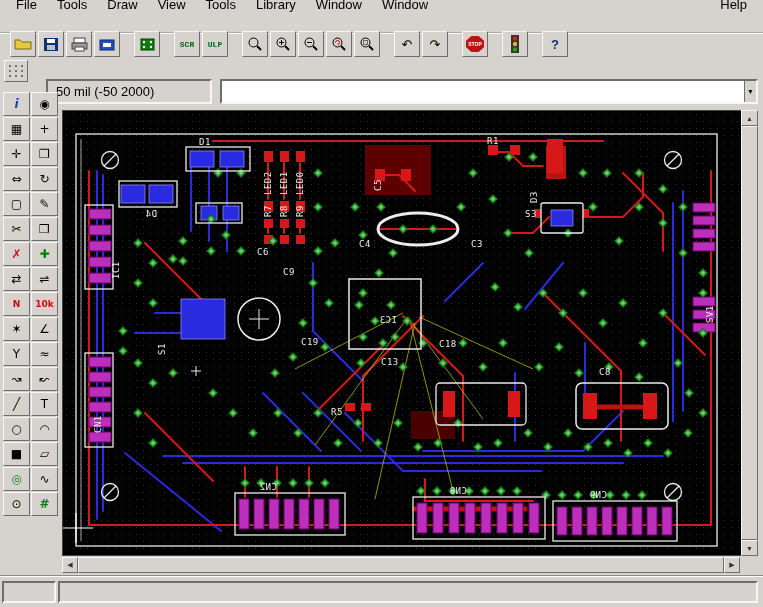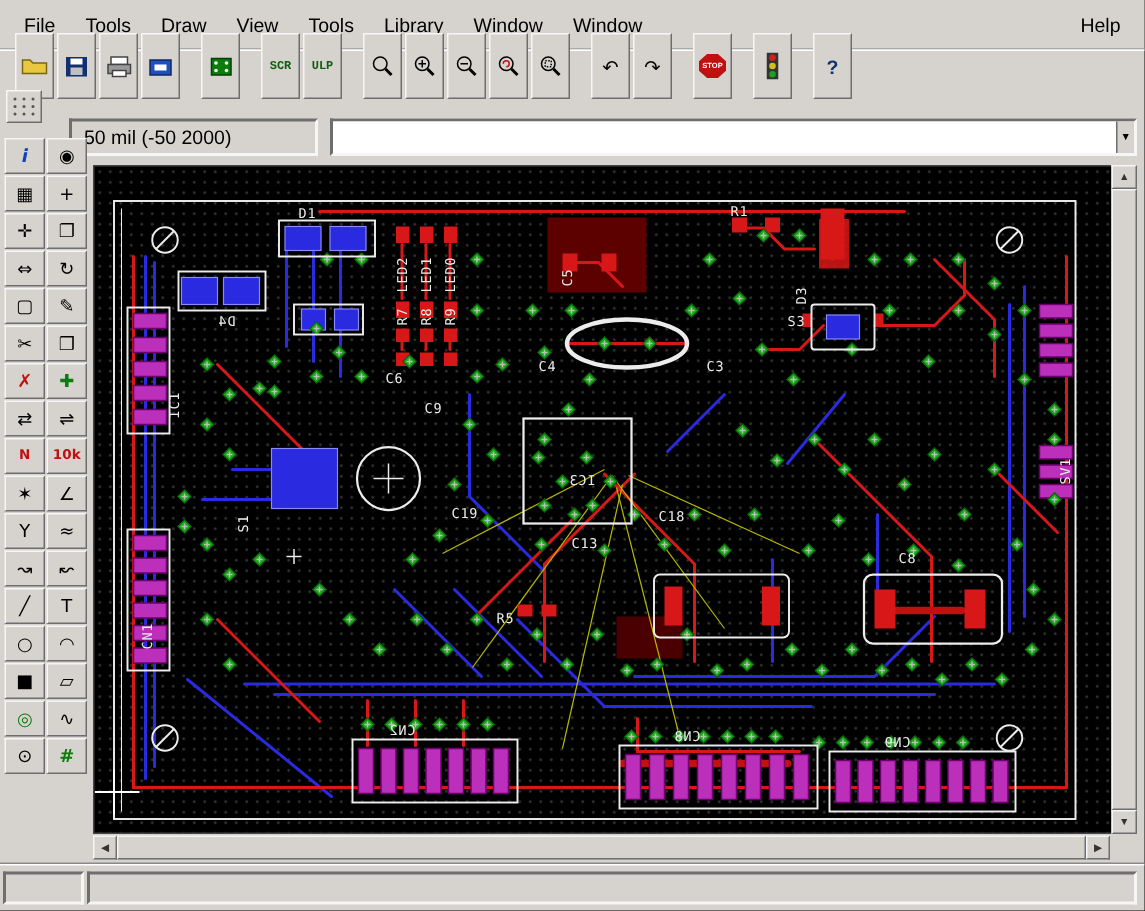--- a/index.html
+++ b/index.html
@@ -1,25 +1,25 @@
 <!DOCTYPE html>
 <html><head>
 <meta charset="utf-8">
 <style>
   *{margin:0;padding:0;box-sizing:border-box}
   html,body{width:763px;height:607px}
   body{position:relative;background:#d6d3ce;font-family:"Liberation Sans",sans-serif;overflow:hidden;font-size:13px;color:#000}
 
-  .menubar{position:absolute;left:0;top:0;width:763px;height:27px;display:flex;align-items:center;
+  .menubar{position:absolute;left:0;top:0;width:763px;height:27px;display:flex;align-items:flex-end;
            padding:16px 6px;background:#d6d3ce;border-bottom:2px groove #fff}
   .menu-item{padding:4px 10px;cursor:default}
   .menu-help{margin-left:auto}
 
   .toolbar{position:absolute;left:0;top:29px;width:763px;height:30px;display:flex;align-items:center;padding-left:10px}
-  .tbtn{width:26px;height:44px;background:#d6d3ce;border:1px solid;border-color:#f6f6f6 #6e6e6e #6e6e6e #f6f6f6;
+  .tbtn{width:26px;height:26px;background:#d6d3ce;border:1px solid;border-color:#f6f6f6 #6e6e6e #6e6e6e #f6f6f6;
         display:flex;align-items:center;justify-content:center;font-size:13px;margin-right:2px;padding:0}
   .tbtn.txticon{font-size:8px;font-weight:bold;color:#106010;font-family:"Liberation Mono",monospace}
   .tsep{width:12px}
   .stopoct{width:18px;height:16px;background:#c01010;color:#fff;font-size:5px;font-weight:bold;
            display:flex;align-items:center;justify-content:center;
            clip-path:polygon(30% 0,70% 0,100% 30%,100% 70%,70% 100%,30% 100%,0 70%,0 30%)}
 
   .grid-btn{position:absolute;left:4px;top:60px;width:24px;height:22px;background:#d6d3ce;
             border:1px solid;border-color:#f6f6f6 #6e6e6e #6e6e6e #f6f6f6;
             display:flex;align-items:center;justify-content:center;padding:0}

